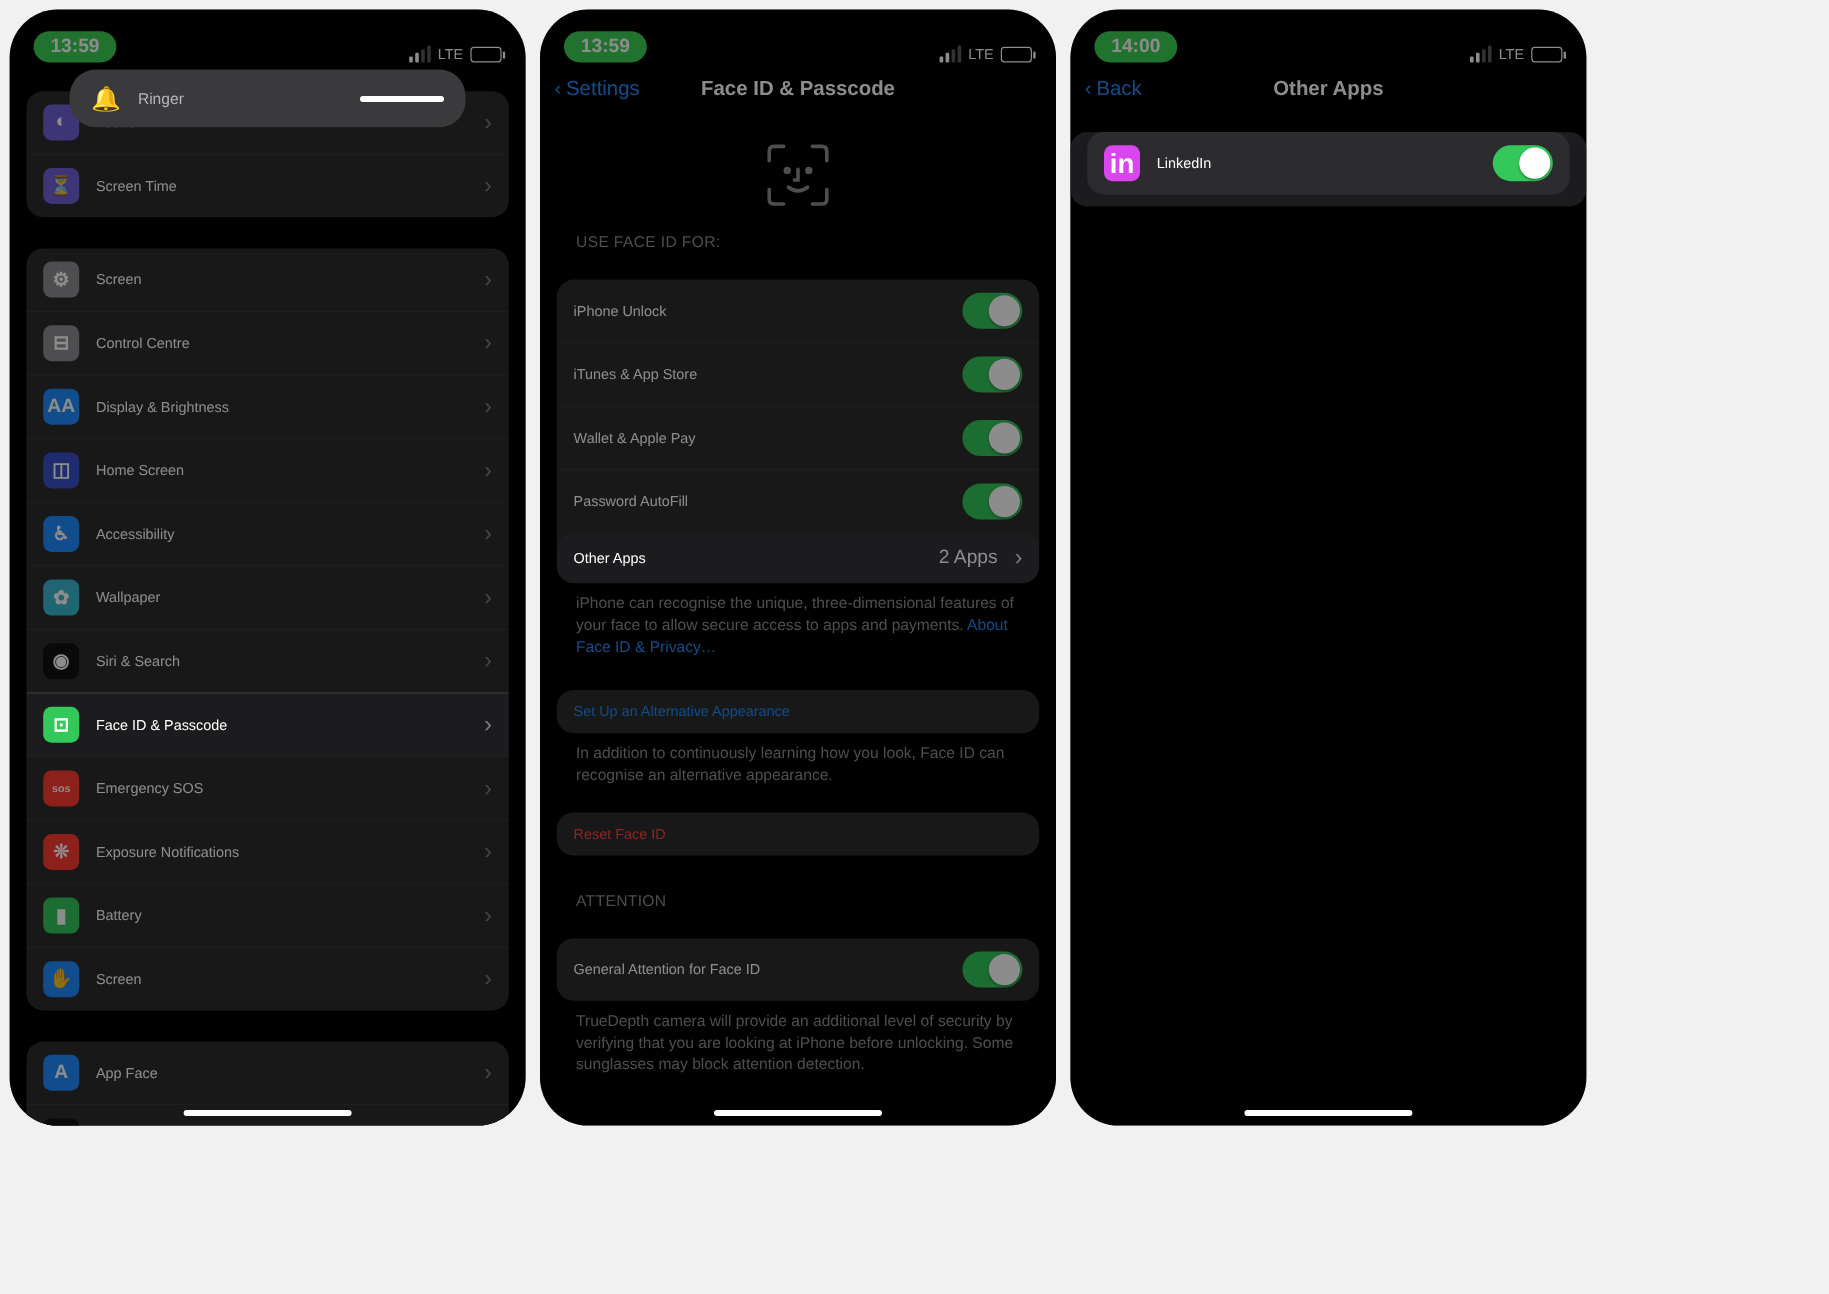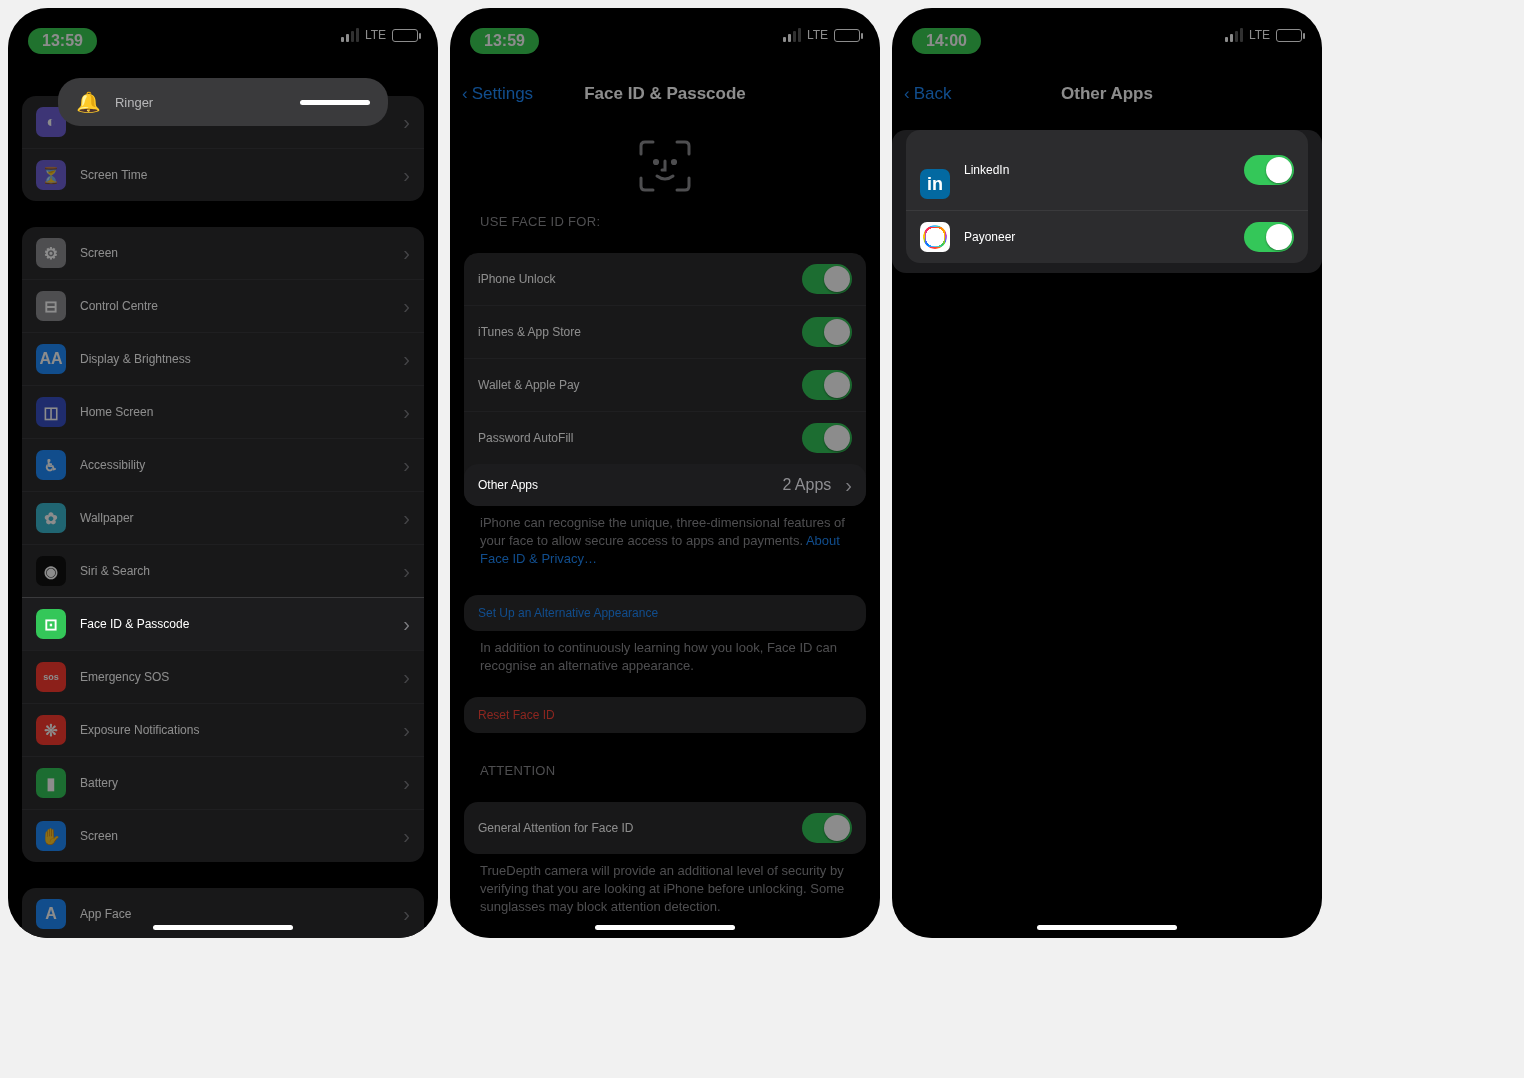--- a/index.html
+++ b/index.html
@@ -1,21 +1,21 @@
 <!DOCTYPE html>
 <html><head>
 <meta charset="utf-8">
 <style>
   * { box-sizing: border-box; margin: 0; padding: 0; font-family: -apple-system, "Helvetica Neue", Arial, sans-serif; }
   body { background:#f1f1f1; display:flex; gap:12px; padding:8px; }
   .phone { width:430px; height:930px; background:#000; border-radius:40px; overflow:hidden; position:relative; color:#fff; }
   .dim { position:absolute; inset:0; background:rgba(0,0,0,0.45); pointer-events:none; z-index:40; }
 
   
-  .sbar { height:44px; display:flex; align-items:flex-start; justify-content:space-between; padding:0 20px; font-size:15px; font-weight:600;margin-top:20px; }
+  .sbar { height:44px; display:flex; align-items:flex-end; justify-content:space-between; padding:0 20px; font-size:15px; font-weight:600; }
   .time-pill { background:#3bcf55; color:#fff; padding:4px 14px; border-radius:16px; font-size:16px; }
   .sright { display:flex; align-items:center; gap:6px; font-size:12px; color:#fff; font-weight:500;}
   .sig { display:flex; align-items:flex-end; gap:2px; }
   .sig span { width:3px; background:#fff; border-radius:1px; }
   .sig span:nth-child(1){height:5px;} .sig span:nth-child(2){height:8px;}
   .sig span:nth-child(3){height:11px;opacity:.35;} .sig span:nth-child(4){height:14px;opacity:.35;}
   .batt { width:26px; height:13px; border:1px solid #fff; border-radius:3px; position:relative; }
   .batt::after{content:"";position:absolute;right:-4px;top:3px;width:2px;height:6px;background:#fff;border-radius:1px;}
   .batt-fill{height:100%;width:70%;background:#3bcf55;border-radius:2px;}
 
@@ -51,21 +51,21 @@
 
   .action-row { color:#1f8cff; }
   .danger { color:#ff453a; }
 
   .home-ind { position:absolute; bottom:8px; left:50%; transform:translateX(-50%); width:140px; height:5px; background:#fff; border-radius:3px; z-index:60;}
 
   
   .spot { position:relative; z-index:50; margin-top:14px; background:#1c1c1e; border-radius:14px; padding-bottom:10px;}
   .spot .group{ margin:0 14px; }
   .appbox{width:30px;height:30px;border-radius:7px;display:flex;align-items:center;justify-content:center;font-weight:700;}
-  .li{background:#0369a1;color:#fff;font-size:18px;margin-top:28px;}
+  .li{background:#d946ef;color:#fff;font-size:23px;}
   .po{background:#fff;position:relative;}
   .po::before{content:"";width:20px;height:20px;border-radius:50%;border:2px solid transparent;background:conic-gradient(#ff3b30,#ff9500,#ffcc00,#34c759,#5ac8fa,#007aff,#af52de,#ff2d55,#ff3b30);-webkit-mask:radial-gradient(circle,transparent 55%,#000 56%);mask:radial-gradient(circle,transparent 55%,#000 56%);}
 </style>
 </head>
 <body>
 
 <div class="phone">
   <div class="sbar">
     <span class="time-pill">13:59</span>
     <span class="sright">
@@ -314,24 +314,17 @@
 
   <div class="spot">
     <div class="group" id="s3-apps">
         <div class="row">
           <span class="appbox li">in</span>
           <span class="label">LinkedIn</span>
           <span class="toggle">
             <span class="knob"></span>
           </span>
         </div>
-        <div class="row">
-          <span class="appbox po"></span>
-          <span class="label">Payoneer</span>
-          <span class="toggle">
-            <span class="knob"></span>
-          </span>
-        </div>
       </div>
   </div>
 
   <div class="home-ind"></div>
 </div>
 
 </body></html>

